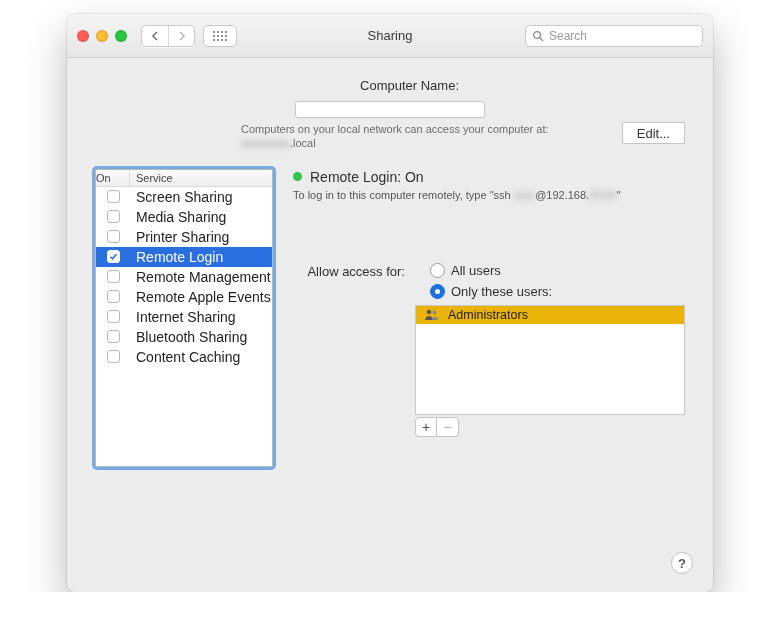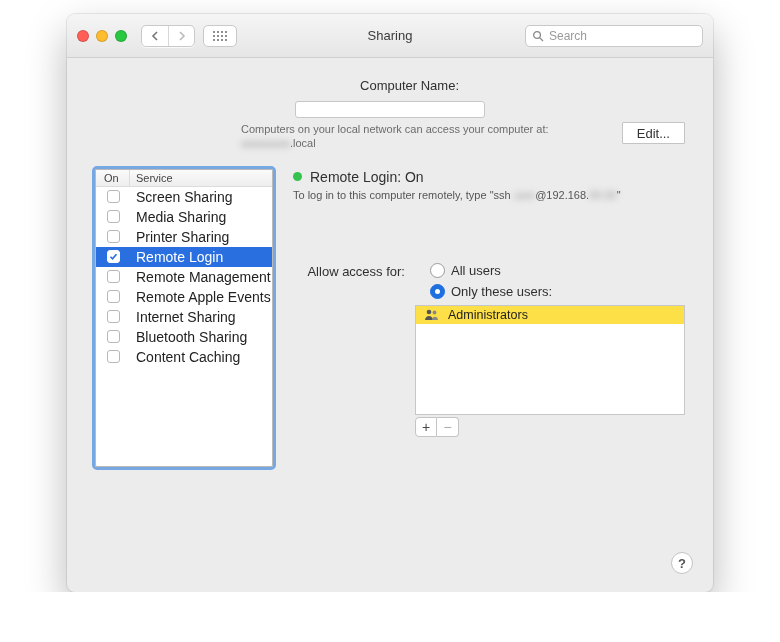--- a/index.html
+++ b/index.html
@@ -136,21 +136,21 @@
       outline: 3px solid #78a8e2;
       outline-offset: 0;
       overflow: hidden;
       display: flex; flex-direction: column;
       height: 298px;
     }
     .st-head {
       display: flex; background: linear-gradient(#fafafa,#eee);
       border-bottom: 1px solid #dcdcdc; font-size: 11px; color: #444;
     }
-    .st-head .col-on { width: 34px; padding: 2px 8px; border-right: 1px solid #dcdcdc; }
+    .st-head .col-on { width: 34px; padding: 2px 0; border-right: 1px solid #dcdcdc; }
     .st-head .col-sv { flex: 1; padding: 2px 6px; }
     .st-body { overflow-y: auto; flex: 1; }
     .srow {
       display: flex; align-items: center; height: 20px;
       font-size: 14px; color: #222;
     }
     .srow .col-on { width: 34px; display:flex; align-items:center; justify-content:center; }
     .srow .col-sv { flex: 1; padding-left: 6px; }
     .srow.selected { background: #2a6fe0; color: #fff; }
     .chk {
@@ -186,21 +186,21 @@
     .radio.selected .radio-circle { border-color:#1e6fe0; background:#1e6fe0; }
     .radio.selected .radio-circle::after { content:""; width:5px; height:5px; border-radius:50%; background:#fff; }
 
     .user-list {
       margin-top: 6px; margin-left: 122px;
       width: 270px; height: 110px;
       background:#fff; border:1px solid #c7c7c7;
     }
     .user-row {
       display:flex; align-items:center; gap:8px;
-      padding: 1px 8px; background:#fde047;
+      padding: 1px 8px; background:#eab308;
       font-size:12.5px; color:#222;
     }
     .user-icon { width:16px; height:16px; }
     .pm-row { margin-left:122px; margin-top:2px; display:flex; }
     .pm {
       width:22px; height:20px; border:1px solid #c4c4c4; background:#fff;
       display:flex; align-items:center; justify-content:center;
       font-size:14px; color:#4a4a4a;
     }
     .pm.plus { border-top-left-radius:4px; border-bottom-left-radius:4px; }

